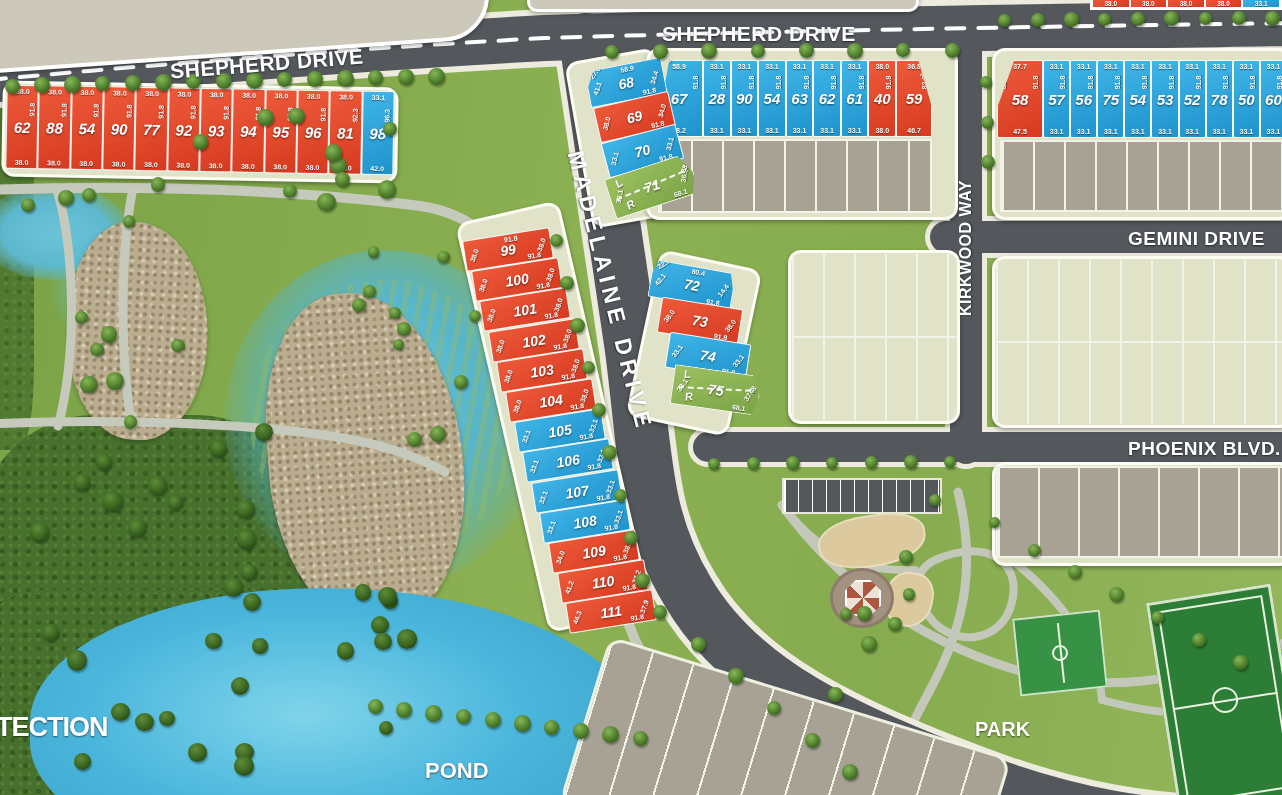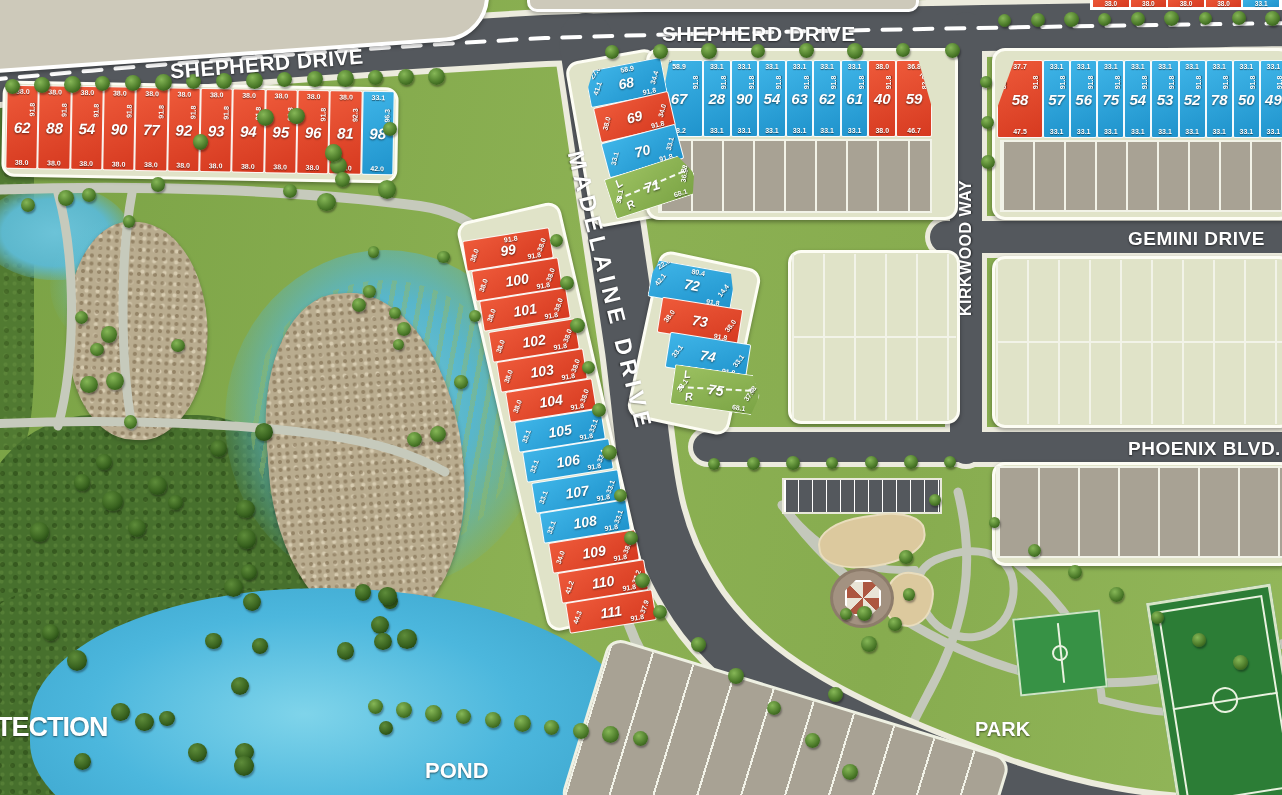--- a/index.html
+++ b/index.html
@@ -359,21 +359,21 @@
       <div class="lot blue">
         <span class="dim top">33.1</span>
         <span class="dim right">91.8</span>
         <span class="dim bottom">33.1</span>
         <span class="num">50</span>
       </div>
       <div class="lot blue">
         <span class="dim top">33.1</span>
         <span class="dim right">91.8</span>
         <span class="dim bottom">33.1</span>
-        <span class="num">49</span>
+        <span class="num">60</span>
       </div>
     </div>
   <div id="blockFloat" class="abs" style="left:0;top:0;width:1282px;height:795px;pointer-events:none;">
       <div class="lot blue h c68" style="position: absolute; left: 587px; top: 64px; width: 78px; height: 37px; transform: rotate(-11deg); transform-origin: center center;">
         <span class="dim top">58.9</span>
         <span class="dim tl">27.6</span>
         <span class="dim left">41.1</span>
         <span class="dim right">34.4</span>
         <span class="dim bottom">91.8</span>
         <span class="num">68</span>

